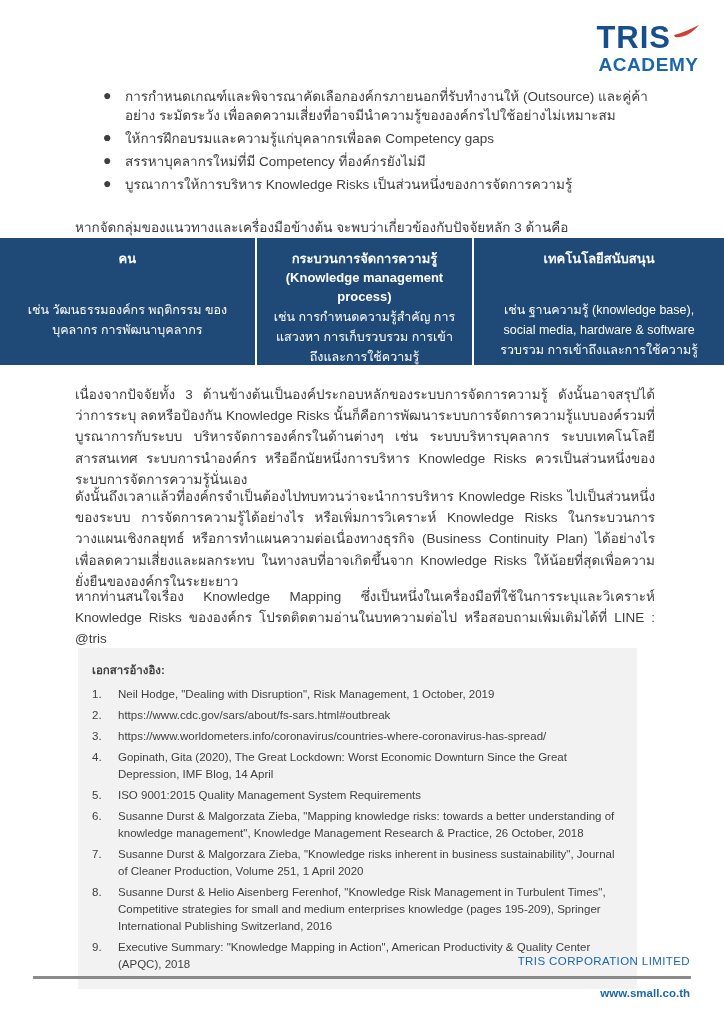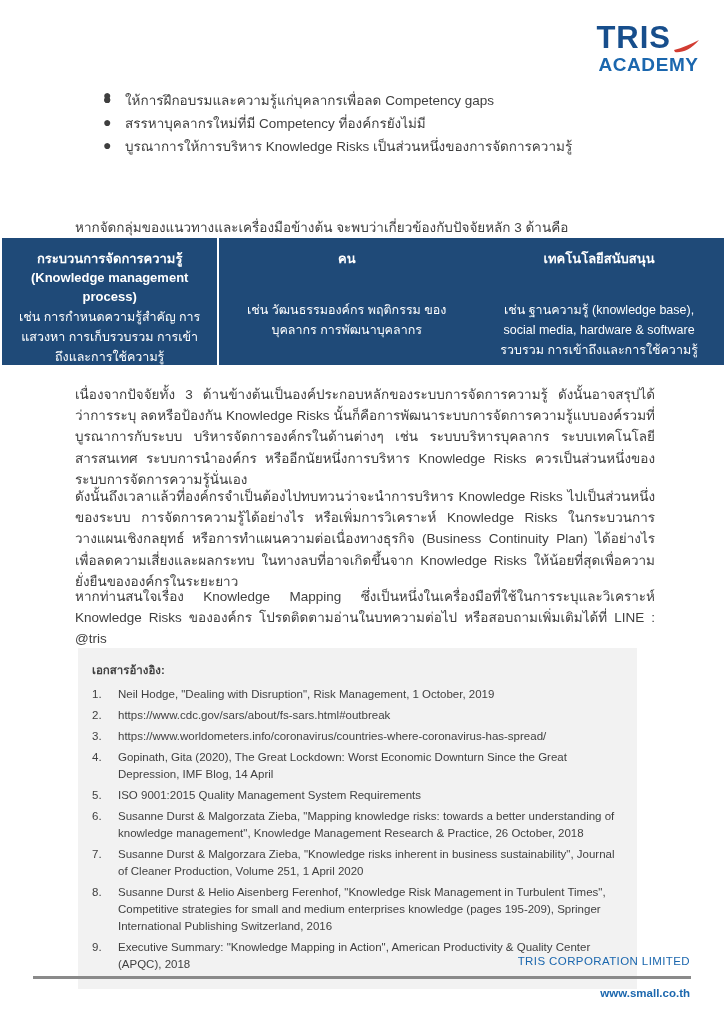--- a/index.html
+++ b/index.html
@@ -5,21 +5,21 @@
   * { margin:0; padding:0; box-sizing:border-box; }
   html,body { background:#ffffff; }
   body { font-family:"Liberation Sans","DejaVu Sans",sans-serif; }
   .page {
     position:relative; width:724px; height:1024px; margin:0 auto;
     background:#ffffff; color:var(--body-text,#3F3F3F); overflow:hidden;
   }
 
   
   .logo { position:absolute; top:22px; right:24px; line-height:1; }
-  .logo-row { display:flex; align-items:flex-end; }
+  .logo-row { display:flex; align-items:flex-start; }
   .logo-title { font-size:31px; font-weight:bold; letter-spacing:1px;
                 color:var(--logo-blue,#174E8C); }
   .logo-swoosh { width:27px; height:13px; margin:3px 0 0 2px; }
   .logo-sub { font-size:19px; font-weight:bold; letter-spacing:0.6px;
               color:var(--academy-blue,#1B67AE); margin:2px 0 0 2px; }
 
   
   .bullets { position:absolute; top:87px; left:75px; width:584px;
              list-style:none; font-size:13.5px; line-height:19px; }
   .bullets li { position:relative; padding-left:50px; margin-bottom:4px;
@@ -75,43 +75,43 @@
     <div class="logo-row">
       <span class="logo-title">TRIS</span>
       <svg class="logo-swoosh" viewBox="0 0 27 13" xmlns="http://www.w3.org/2000/svg">
         <path d="M1 10 C 9 8 18 4 26 0 C 18 10 8 13 2 12 Z" fill="#D23C32"></path>
       </svg>
     </div>
     <div class="logo-sub">ACADEMY</div>
   </div>
 
   <ul class="bullets">
-    <li><span class="dot">●</span></li>
+    <li><span class="dot">●</span><span>การกำหนดเกณฑ์และพิจารณาคัดเลือกองค์กรภายนอกที่รับทำงานให้ (Outsource) และคู่ค้าอย่าง ระมัดระวัง เพื่อลดความเสี่ยงที่อาจมีนำความรู้ขององค์กรไปใช้อย่างไม่เหมาะสม</span></li>
     <li><span class="dot">●</span></li>
     <li><span class="dot">●</span><span>ให้การฝึกอบรมและความรู้แก่บุคลากรเพื่อลด Competency gaps</span></li>
     <li><span class="dot">●</span><span>สรรหาบุคลากรใหม่ที่มี Competency ที่องค์กรยังไม่มี</span></li>
     <li><span class="dot">●</span><span>บูรณาการให้การบริหาร Knowledge Risks เป็นส่วนหนึ่งของการจัดการความรู้</span></li>
   </ul>
 
   <div class="intro">หากจัดกลุ่มของแนวทางและเครื่องมือข้างต้น จะพบว่าเกี่ยวข้องกับปัจจัยหลัก 3 ด้านคือ</div>
 
   <div class="factor-table">
+    <div class="ft-col c1">
+      <div class="ft-header">
+        <div>คน</div>
+        <div></div>
+      </div>
+      <div class="ft-body">เช่น วัฒนธรรมองค์กร พฤติกรรม ของบุคลากร การพัฒนาบุคลากร</div>
+    </div>
     <div class="ft-col c2">
       <div class="ft-header">
         <div>กระบวนการจัดการความรู้</div>
         <div>(Knowledge management process)</div>
       </div>
       <div class="ft-body">เช่น การกำหนดความรู้สำคัญ การแสวงหา การเก็บรวบรวม การเข้าถึงและการใช้ความรู้</div>
-    </div>
-    <div class="ft-col c1">
-      <div class="ft-header">
-        <div>คน</div>
-        <div></div>
-      </div>
-      <div class="ft-body">เช่น วัฒนธรรมองค์กร พฤติกรรม ของบุคลากร การพัฒนาบุคลากร</div>
     </div>
     <div class="ft-col c3">
       <div class="ft-header">
         <div>เทคโนโลยีสนับสนุน</div>
         <div></div>
       </div>
       <div class="ft-body">เช่น ฐานความรู้ (knowledge base), social media, hardware &amp; software รวบรวม การเข้าถึงและการใช้ความรู้</div>
     </div>
   </div>
 

